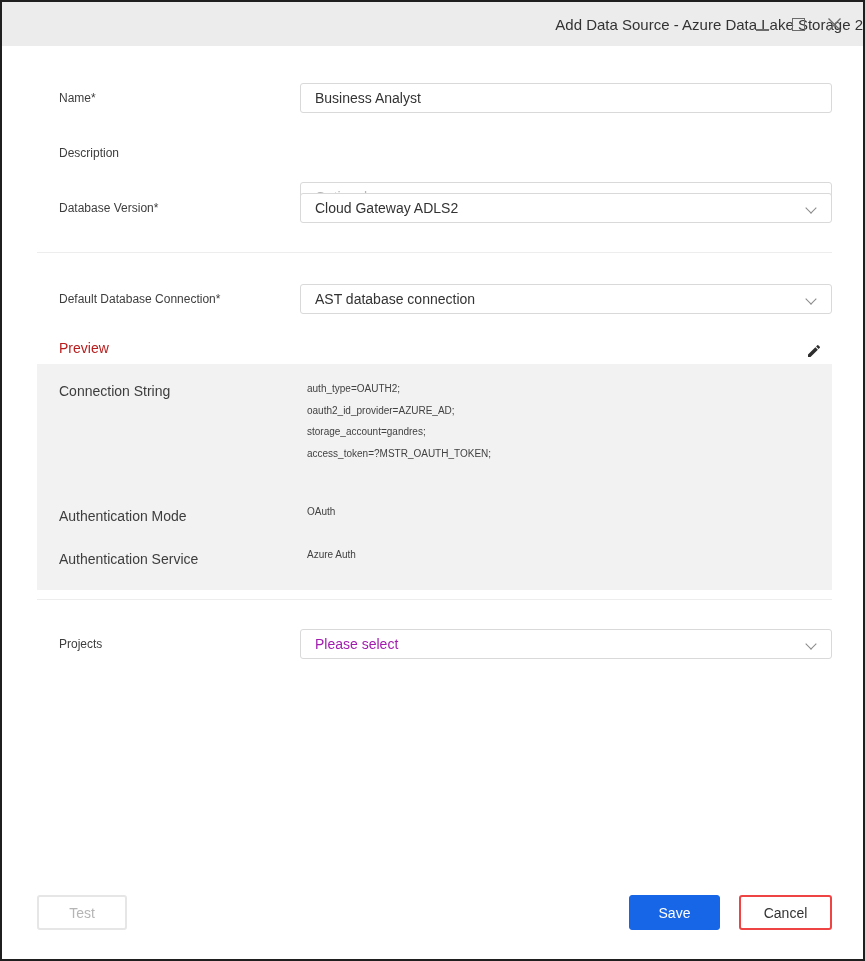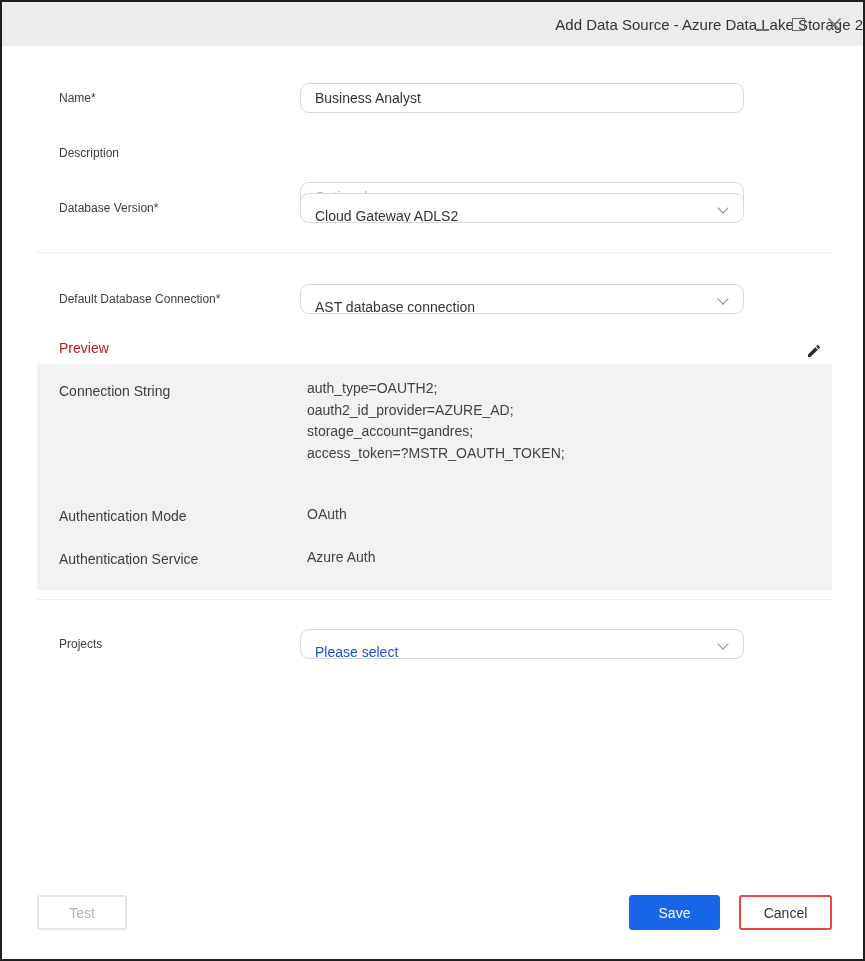--- a/index.html
+++ b/index.html
@@ -35,53 +35,53 @@
   .closex { display:block; }
 
   
   .label {
     position:absolute; left:57px;
     font-size:12px; color:#3d3d3d;text-align:right;
   }
   .lh30 { height:30px; line-height:30px; }
 
   .input, .select {
-    position:absolute; left:298px; width:444px; height:30px;
-    border:1px solid #d9d9d9; border-radius:9px;
+    position:absolute; left:298px; width:532px; height:30px;
+    border:1px solid #d9d9d9; border-radius:3px;
     background:#fff;
     font-family:"Liberation Sans", sans-serif;
     font-size:14px; color:#333;
-    padding:8px 14px;
+    padding:0 14px;
     outline:none;
   }
   .input::placeholder { color:#b4b4b4; }
   .select { line-height:28px; padding-right:34px; white-space:nowrap; overflow:hidden; }
   .select .chev {
     position:absolute; right:16px; top:10px;
     width:8px; height:8px;
     border-right:1.5px solid #8a8a8a; border-bottom:1.5px solid #8a8a8a;
     transform:rotate(45deg);
   }
-  .select.placeholder { color:#1d4ed8; }
+  .select.placeholder { color:#a21caf; }
 
   .divider {
     position:absolute; left:35px; width:795px; height:1px;
     background:#ededed;
   }
 
   
   .preview-label { position:absolute; left:57px; top:338px; font-size:14px; color:#b91c1c; }
   .edit-btn { position:absolute; left:802px; top:339px; width:20px; height:20px;
               display:flex; align-items:center; justify-content:center; cursor:pointer; }
   .preview-box {
     position:absolute; left:35px; top:362px; width:795px; height:226px;
     background:#f2f2f2;
   }
   .pv-label { position:absolute; left:22px; font-size:14px; color:#3d3d3d; }
-  .pv-value { position:absolute; left:270px; font-size:14px; color:#424242; }
+  .pv-value { position:absolute; left:270px; font-size:10px; color:#424242; }
   .cs-lines div { line-height:21.5px; }
 
   
   .btn {
     position:absolute; top:893px; height:35px;
     display:flex; align-items:center; justify-content:center;
     font-size:14px; border-radius:3px; cursor:pointer;
     background:#fff; border:2px solid #ef4444; color:#333;
   }
   .btn-test { left:35px; width:90px; border-color:#e6e6e6; color:#b5b5b5; cursor:default; }

